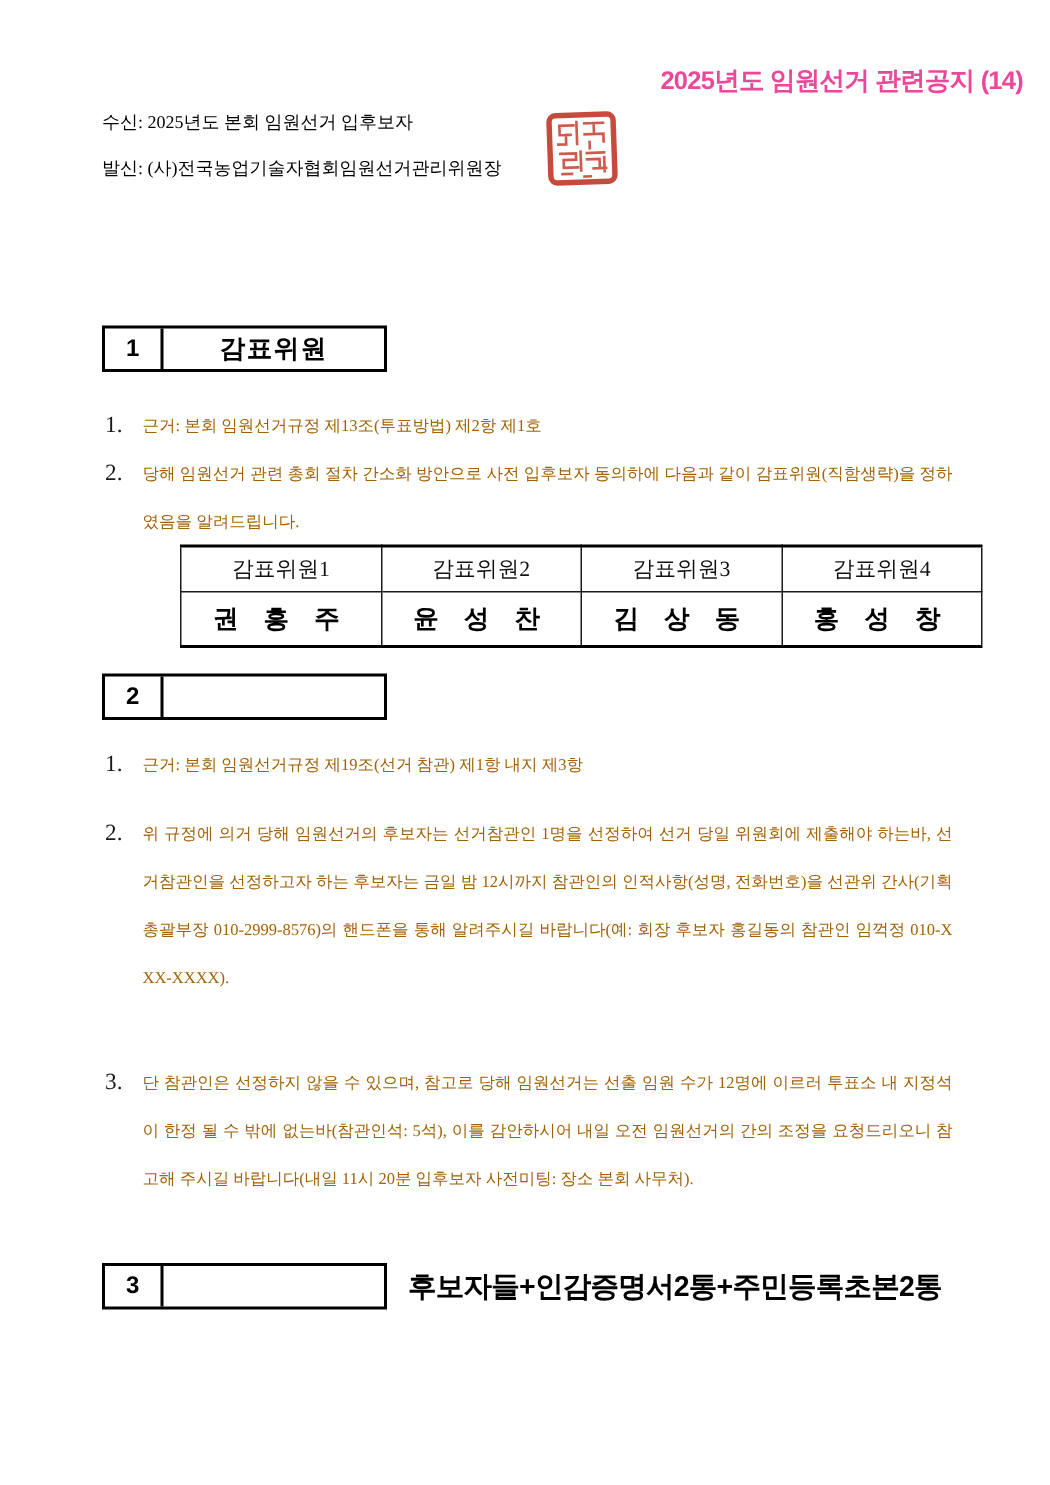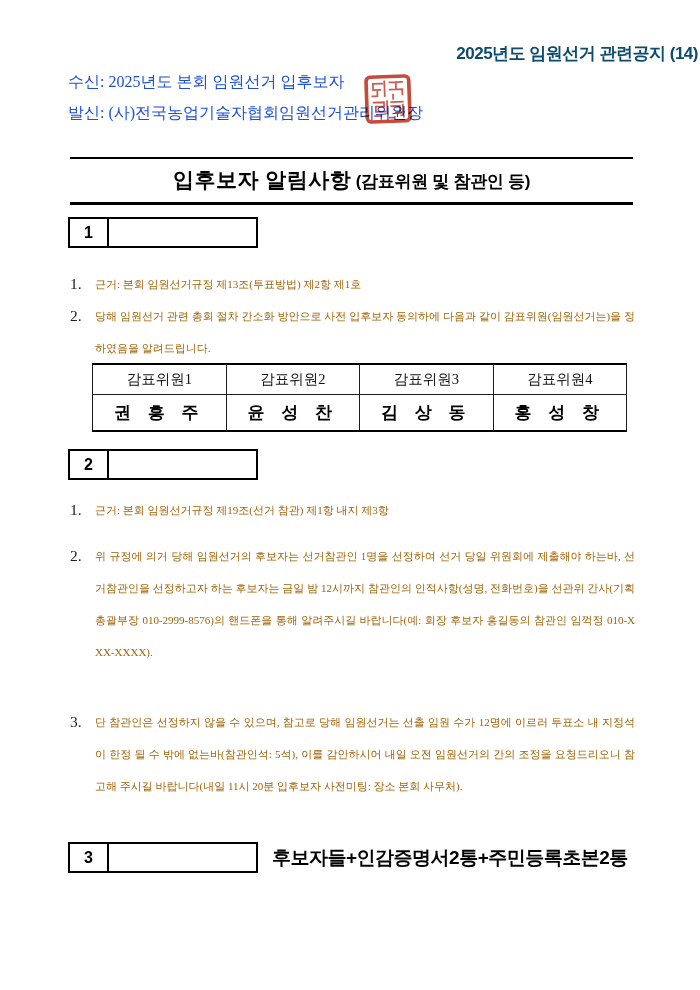--- a/index.html
+++ b/index.html
@@ -1,24 +1,24 @@
 <!DOCTYPE html>
 <html lang="ko"><head>
 <meta charset="utf-8">
 <style>
   * { box-sizing: border-box; margin: 0; padding: 0; }
   html,body { width:700px; background:#fff; }
   body { font-family:"Liberation Serif","DejaVu Serif",serif; color:#1a1a1a; }
   .page { position:relative; width:700px; height:990px; background:#fff; overflow:hidden; }
 
   
-  .notice-no { position:absolute; top:42px; right:2px;
+  .notice-no { position:absolute; top:42px; right:18px;
     font-family:"Liberation Sans","DejaVu Sans",sans-serif;
-    font-weight:800; font-size:17px; letter-spacing:-0.5px; color:#0c4a6e; }
-  .addr { position:absolute; top:66px; left:68px; font-size:16px; line-height:31px; color:#1d4ed8; }
+    font-weight:800; font-size:17px; letter-spacing:-0.5px; color:#ec4899; }
+  .addr { position:absolute; top:66px; left:68px; font-size:12px; line-height:31px; color:#000000; }
 
   
   .seal { position:absolute; left:364px; top:74px; width:48px; height:50px;
     mix-blend-mode:multiply; opacity:.92; }
 
   
   .title-band { position:absolute; top:157px; left:70px; width:563px;
     border-top:2px solid #000; border-bottom:3px solid #000;
     padding:7px 0 8px; text-align:center;
     font-family:"Liberation Sans","DejaVu Sans",sans-serif; font-weight:800; color:#000; }
@@ -31,21 +31,21 @@
     font-family:"Liberation Sans","DejaVu Sans",sans-serif; font-weight:800; color:#000; }
   .sec-num { width:39px; border-right:2px solid #000; display:flex; align-items:center; justify-content:center; font-size:16px; }
   .sec-label { flex:1; display:flex; align-items:center; justify-content:center; font-size:17px; letter-spacing:1px; }
 
   
   .item { position:absolute; left:70px; width:565px; display:flex; }
   .item-num { width:25px; flex:0 0 25px; font-size:15.5px; line-height:32px; }
   .item-text { flex:1; font-size:11px; line-height:32px; text-align:justify; word-break:break-all; color:#a16207; }
 
   
-  .gp-table { position:absolute; left:92px; top:363px; width:535px;
+  .gp-table { position:absolute; left:120px; top:363px; width:535px;
     border-collapse:collapse; table-layout:fixed; background:#fff; }
   .gp-table { border-top:2.5px solid #000; border-bottom:2.5px solid #000; }
   .gp-table td { border:1px solid #1a1a1a; text-align:center; }
   .gp-table tr.hdr td { height:30px; font-size:14.5px; color:#111; }
   .gp-table tr.names td { height:37px;
     font-family:"Liberation Sans","DejaVu Sans",sans-serif;
     font-weight:800; font-size:17px; letter-spacing:6px; color:#000; }
 
   
   .sec3-content { position:absolute; left:272px; top:845px;
@@ -70,37 +70,34 @@
       <g stroke-width="1.7" stroke-linecap="square" opacity="0.9">
         <path d="M9 9 h9 M9 9 v6 h7 M13 15 v6 h-5 M20 7 v14"></path>
         <path d="M25 8 h12 M31 8 v7 M25 15 h12 v5 M28 20 v4"></path>
         <path d="M9 27 h10 v4 h-8 v5 h9 M22 26 v12"></path>
         <path d="M26 27 h11 M26 31 h8 v6 M37 30 v9 M30 37 h8"></path>
         <path d="M10 40 h6 M24 42 h4"></path>
       </g>
     </g>
   </svg>
 
-  <div class="title-band">
-    <span class="title-main">입후보자 알림사항</span>
-    <span class="title-sub">(감표위원 및 참관인 등)</span>
-  </div>
 
   <div class="sec-box" style="top:217px;">
     <div class="sec-num">1</div>
+    <div class="sec-label">감표위원</div>
   </div>
 
   <div class="item" style="top:268px;">
     <div class="item-num">1.</div>
     <div class="item-text">근거: 본회 임원선거규정 제13조(투표방법) 제2항 제1호</div>
   </div>
 
   <div class="item" style="top:300px;">
     <div class="item-num">2.</div>
-    <div class="item-text">당해 임원선거 관련 총회 절차 간소화 방안으로 사전 입후보자 동의하에 다음과 같이 감표위원(임원선거는)을 정하였음을 알려드립니다.</div>
+    <div class="item-text">당해 임원선거 관련 총회 절차 간소화 방안으로 사전 입후보자 동의하에 다음과 같이 감표위원(직함생략)을 정하였음을 알려드립니다.</div>
   </div>
 
   <table class="gp-table">
     <tbody>
       <tr class="hdr">
         <td>감표위원1</td>
         <td>감표위원2</td>
         <td>감표위원3</td>
         <td>감표위원4</td>
       </tr>

